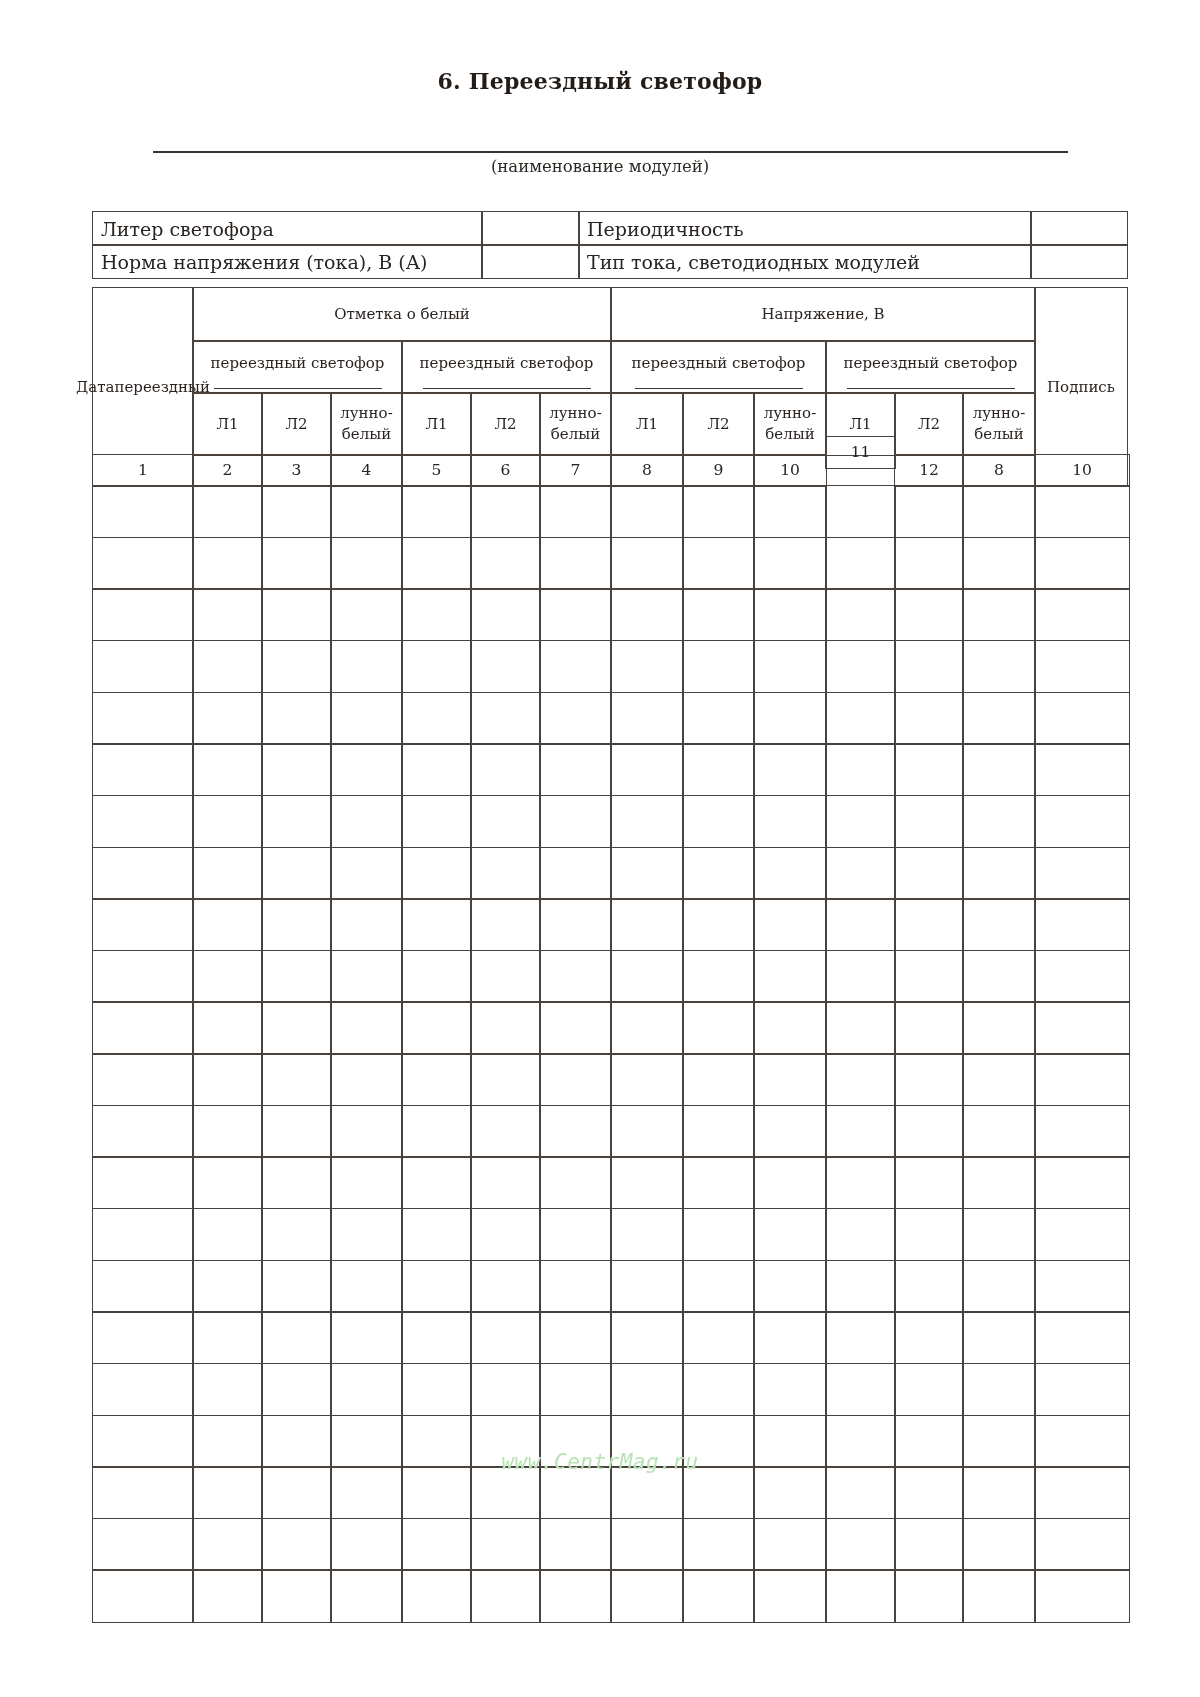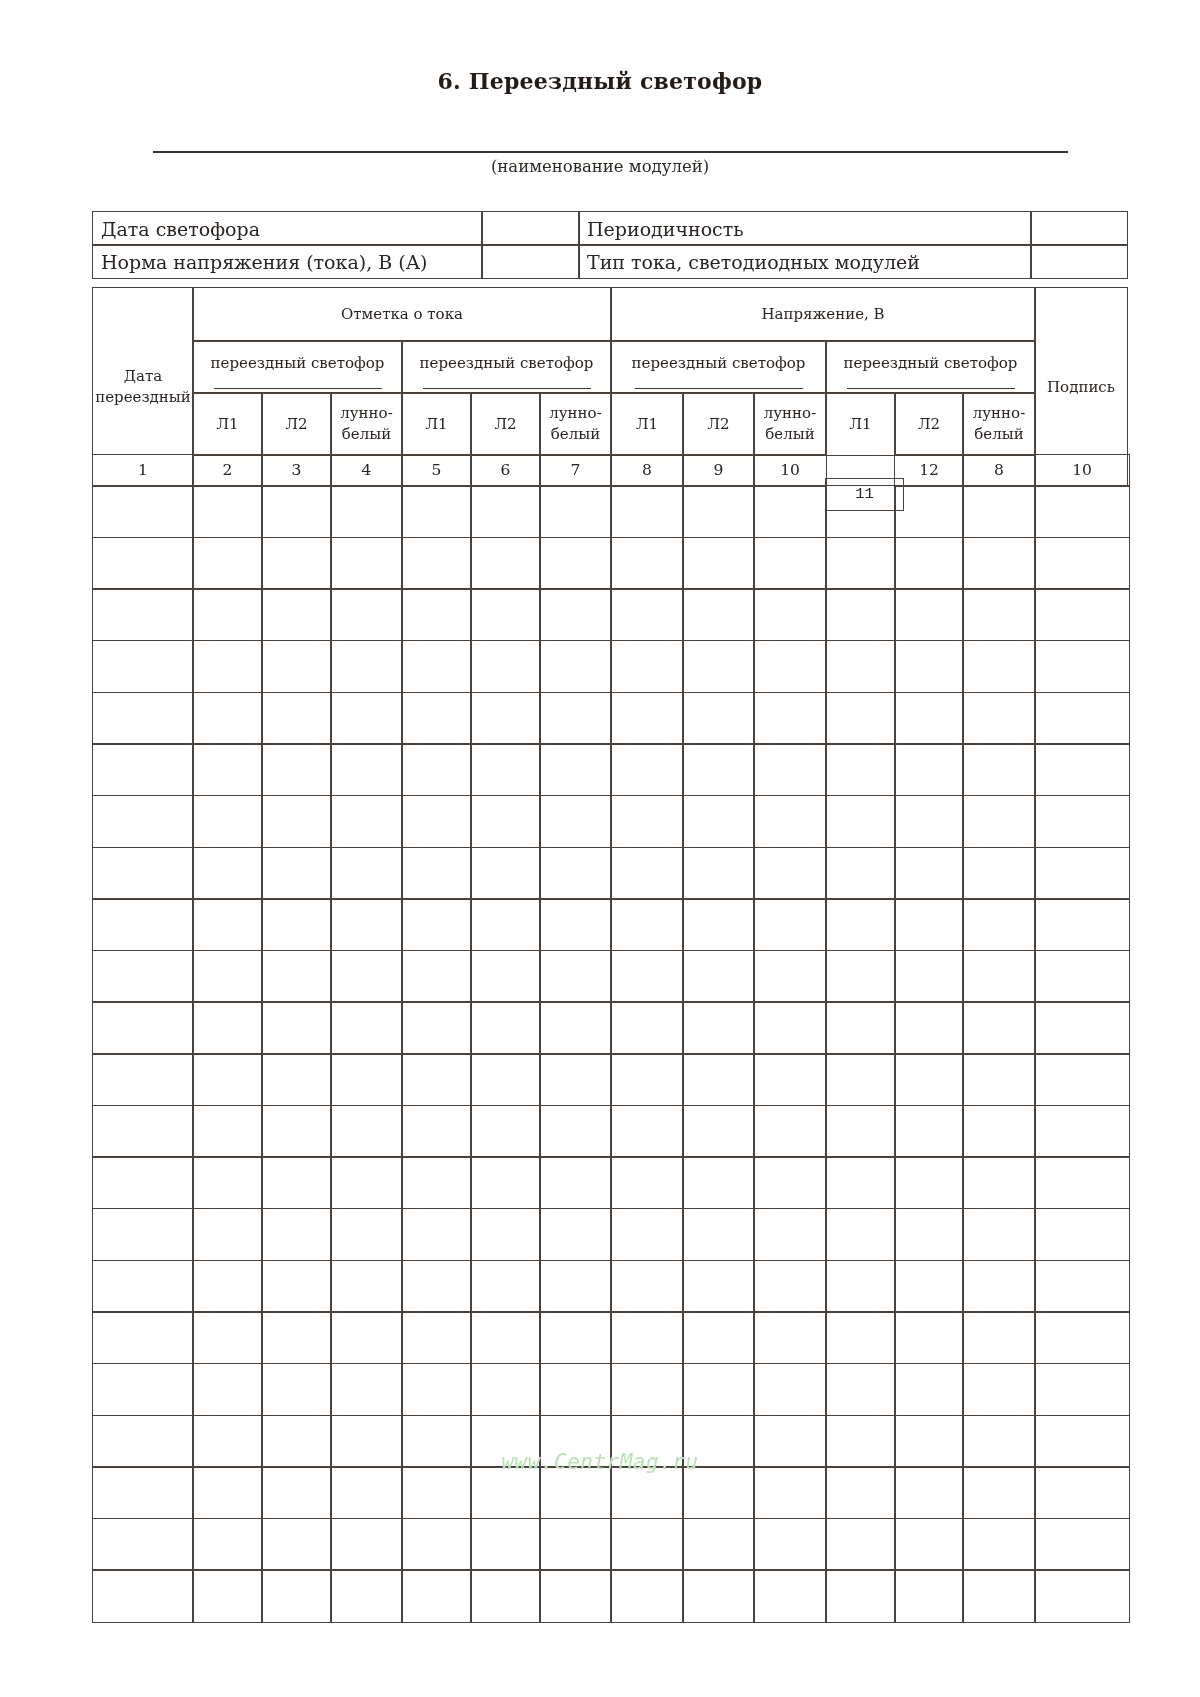--- a/index.html
+++ b/index.html
@@ -29,21 +29,21 @@
 </head>
 <body>
 
 <div id="title" class="abs">6. Переездный светофор</div>
 <div id="name-line" class="abs"></div>
 <div id="name-caption" class="abs">(наименование модулей)</div>
 
 <div id="info-table">
 
   <div class="cell bd" style="left:92px;top:211px;width:391px;height:35px;">
-      <span>Дата светофора</span>
+      <span>Литер светофора</span>
     </div>
   <div class="cell bd val" style="left:481px;top:211px;width:99px;height:35px;">
       <span></span>
     </div>
   <div class="cell bd" style="left:578px;top:211px;width:454px;height:35px;">
       <span>Периодичность</span>
     </div>
   <div class="cell bd val" style="left:1030px;top:211px;width:98px;height:35px;">
       <span></span>
     </div>
@@ -57,27 +57,27 @@
   <div class="cell bd" style="left:578px;top:244px;width:454px;height:35px;">
       <span>Тип тока, светодиодных модулей</span>
     </div>
   <div class="cell bd val" style="left:1030px;top:244px;width:98px;height:35px;">
       <span></span>
     </div>
 </div>
 
 <div id="main-table">
 
-  <div class="cell bd" style="left:92px;top:287px;width:102px;height:200px;flex-direction:column;">
+  <div class="cell bd" style="left:92px;top:287px;width:102px;height:200px;flex-direction:row;">
     <span>Дата</span>
     <span>переездный</span>
   </div>
 
   <div class="cell bd" style="left:192px;top:287px;width:420px;height:55px;">
-      <span>Отметка о тока</span>
+      <span>Отметка о белый</span>
     </div>
   <div class="cell bd" style="left:610px;top:287px;width:426px;height:55px;">
       <span>Напряжение, В</span>
     </div>
 
   <div class="cell bd" style="left:1034px;top:287px;width:94px;height:200px;">
       <span>Подпись</span>
     </div>
 
   <div class="cell bd sub" style="left:192px;top:340px;width:211px;height:54px;">
@@ -144,21 +144,21 @@
       <div class="cell bd num" style="left: 92px; top: 454px; width: 102px; height: 33px;">1</div>
       <div class="cell bd num" style="left: 192px; top: 454px; width: 71px; height: 33px;">2</div>
       <div class="cell bd num" style="left: 261px; top: 454px; width: 71px; height: 33px;">3</div>
       <div class="cell bd num" style="left: 330px; top: 454px; width: 73px; height: 33px;">4</div>
       <div class="cell bd num" style="left: 401px; top: 454px; width: 71px; height: 33px;">5</div>
       <div class="cell bd num" style="left: 470px; top: 454px; width: 71px; height: 33px;">6</div>
       <div class="cell bd num" style="left: 539px; top: 454px; width: 73px; height: 33px;">7</div>
       <div class="cell bd num" style="left: 610px; top: 454px; width: 74px; height: 33px;">8</div>
       <div class="cell bd num" style="left: 682px; top: 454px; width: 73px; height: 33px;">9</div>
       <div class="cell bd num" style="left: 753px; top: 454px; width: 74px; height: 33px;">10</div>
-      <div class="cell bd num" style="left: 825px; top: 478px; width: 79px; height: 33px; font-family: Liberation Mono, monospace;">11</div>
+      <div class="cell bd num" style="left: 825px; top: 436px; width: 71px; height: 33px;">11</div>
       <div class="cell bd num" style="left: 894px; top: 454px; width: 70px; height: 33px;">12</div>
       <div class="cell bd num" style="left: 962px; top: 454px; width: 74px; height: 33px;">8</div>
       <div class="cell bd num" style="left: 1034px; top: 454px; width: 96px; height: 33px;">10</div>
       <div>
         <div class="cell bd" style="left: 92px; top: 485px; width: 102px; height: 53.2px;"></div>
         <div class="cell bd" style="left: 192px; top: 485px; width: 71px; height: 53.2px;"></div>
         <div class="cell bd" style="left: 261px; top: 485px; width: 71px; height: 53.2px;"></div>
         <div class="cell bd" style="left: 330px; top: 485px; width: 73px; height: 53.2px;"></div>
         <div class="cell bd" style="left: 401px; top: 485px; width: 71px; height: 53.2px;"></div>
         <div class="cell bd" style="left: 470px; top: 485px; width: 71px; height: 53.2px;"></div>

